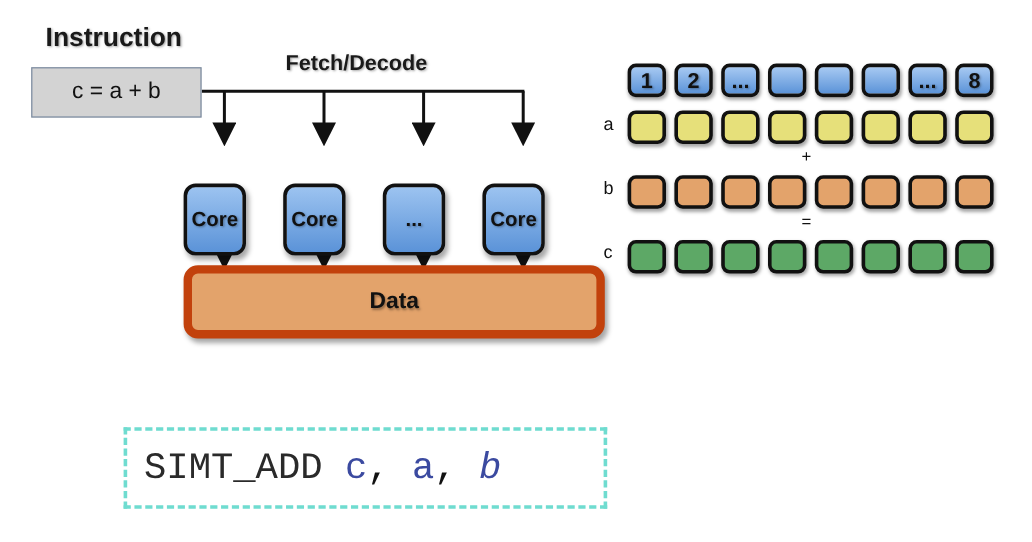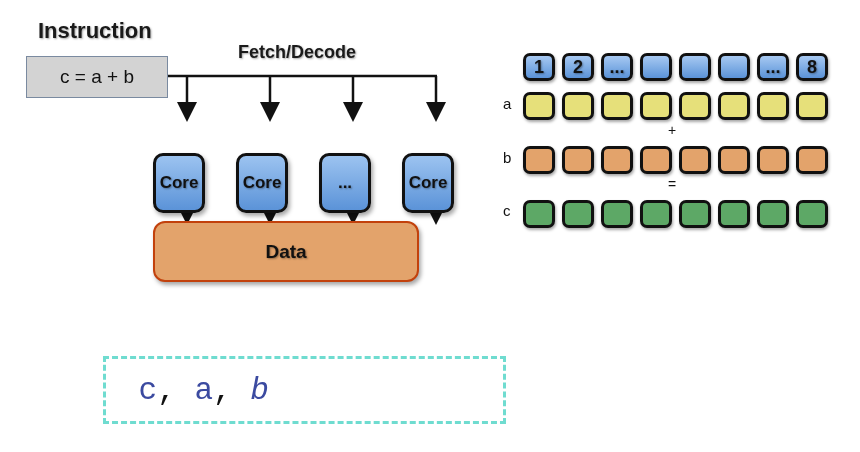--- a/index.html
+++ b/index.html
@@ -6,21 +6,21 @@
   body { width: 860px; height: 452px; position: relative; overflow: hidden; font-family: "Liberation Sans", sans-serif; }
   .abs { position: absolute; }
   .label-bold { font-weight: bold; color: #1a1a1a; text-shadow: 1px 1px 2px rgba(0,0,0,0.35); }
   #instr-title { left: 38px; top: 18px; font-size: 22px; }
   #fetch-title { left: 238px; top: 42px; font-size: 18px; }
   #instr-box { left: 26px; top: 56px; width: 142px; height: 42px; background: #d3d3d3; border: 1px solid #7a8aa0; box-sizing: border-box; display: flex; align-items: center; justify-content: center; font-size: 19px; color: #111; }
   .core { width: 52px; height: 60px; border: 3px solid #111; border-radius: 10px; box-sizing: border-box;
           background: linear-gradient(#9cc3f0, #5b93d8); display: flex; align-items: center; justify-content: center;
           font-weight: bold; font-size: 17px; color: #111; text-shadow: 1px 1px 2px rgba(0,0,0,0.35);
           box-shadow: 2px 3px 4px rgba(0,0,0,0.35); top: 117px; margin-top: 36px; }
-  #data-box { left: 153px; top: 221px; width: 266px; height: 61px; border: 2px solid #c2410c; border-radius: 12px; box-sizing: border-box;
+  #data-box { left: 153px; top: 221px; width: 351px; height: 61px; border: 7px solid #c2410c; border-radius: 12px; box-sizing: border-box;
               background: #e3a36b; display: flex; align-items: center; justify-content: center;
               font-weight: bold; font-size: 19px; color: #111; text-shadow: 1px 1px 2px rgba(0,0,0,0.35); box-shadow: 2px 3px 4px rgba(0,0,0,0.35); }
   svg#wires { left: 0; top: 0; }
   .lane { width: 32px; height: 28px; border: 3px solid #111; border-radius: 7px; box-sizing: border-box;
           display: flex; align-items: center; justify-content: center; font-weight: bold; font-size: 18px; color: #111;
           box-shadow: 1px 2px 3px rgba(0,0,0,0.35); }
   .lane.blue { background: linear-gradient(#a7c9f2, #5b93d8); text-shadow: 1px 1px 2px rgba(0,0,0,0.35); }
   .lane.yellow { background: #e6e07a; }
   .lane.orange { background: #e3a36b; }
   .lane.green { background: #5da866; }
@@ -101,20 +101,21 @@
     <div class="abs lane green" style="left: 796px; top: 200px; background: rgb(93, 168, 102);"></div>
   </div>
 
 <div class="abs row-label" style="left:503px; top:95px">a</div>
 <div class="abs row-label" style="left:503px; top:149px">b</div>
 <div class="abs row-label" style="left:503px; top:202px">c</div>
 <div class="abs op" style="left:668px; top:122px">+</div>
 <div class="abs op" style="left:668px; top:176px">=</div>
 
 <div id="simt-box" class="abs">
+  <span class="kw">SIMT_ADD</span>
   <span>&nbsp;</span>
   <span class="arg">c</span>
     <span class="punct">,</span>
   <span>&nbsp;</span>
   <span class="arg">a</span>
     <span class="punct">,</span>
   <span>&nbsp;</span>
   <span class="argit">b</span>
 </div>
 

